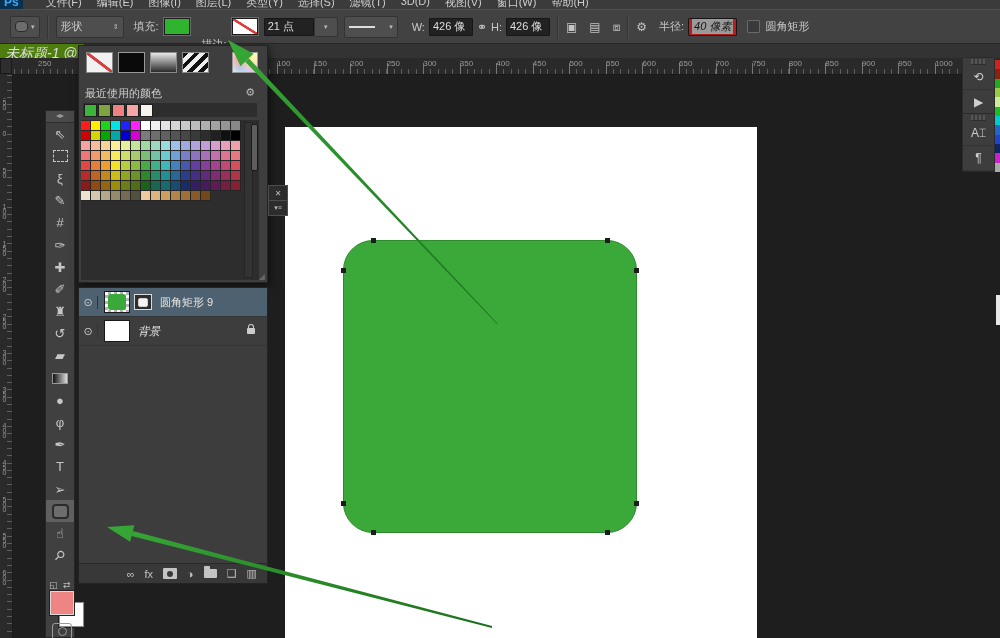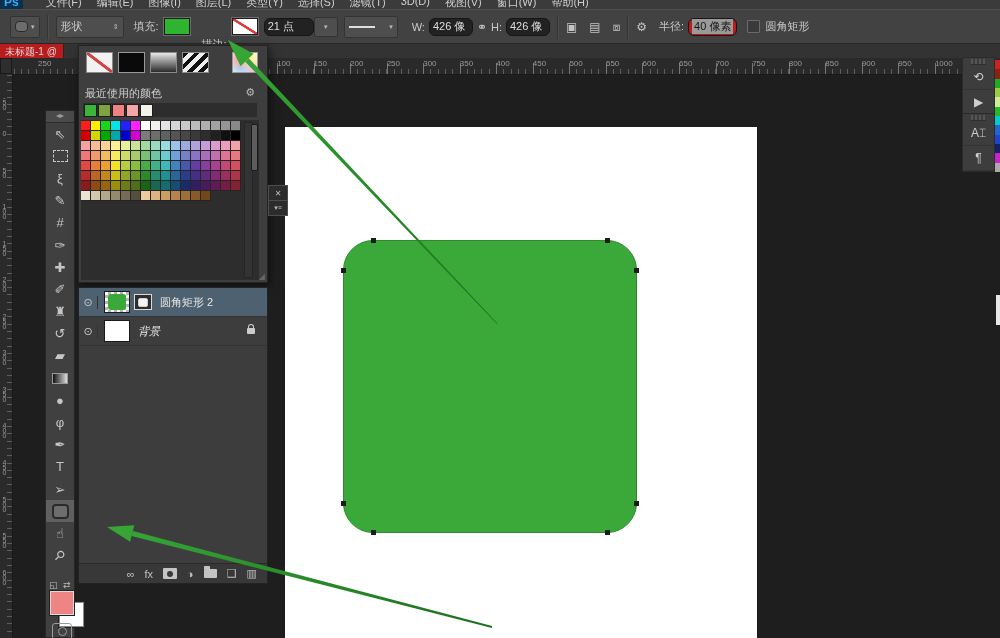--- a/index.html
+++ b/index.html
@@ -14,32 +14,32 @@
   .ps-logo{display:inline-block;background:#08314f;color:#3fa9f5;font-weight:bold;
            padding:0 4px 3px 4px;margin-right:8px;font-size:12px;}
   .menu-item{color:#cfcfcf;}
   
   #options-bar{left:0;top:9px;width:1000px;height:35px;background:#424242;
                border-top:1px solid #4f4f4f;border-bottom:1px solid #272727;
                display:flex;align-items:center;font-size:11px;box-sizing:border-box;}
   .ob-sep{width:1px;height:24px;background:#343434;margin:0 7px;border-right:1px solid #4d4d4d;}
   .ob-btn{background:#4e4e4e;border:1px solid #333;border-radius:2px;height:20px;
           display:flex;align-items:center;padding:0 4px;gap:3px;color:#ccc;}
-  .ob-field{background:#222;border:1px solid #161616;border-radius:6px;height:16px;
+  .ob-field{background:#222;border:1px solid #161616;border-radius:1px;height:16px;
             display:flex;align-items:center;padding:0 3px;color:#ddd;}
   .dd-arrow{font-size:7px;color:#bbb;}
   .swatch-box{width:24px;height:15px;border:1px solid #1c1c1c;outline:1px solid #6b6b6b;}
   .stroke-none{background:linear-gradient(to top right,#fff 44%,#e23b3b 46%,#e23b3b 54%,#fff 56%);}
   .icon-glyph{color:#c4c4c4;font-size:12px;}
   .radius-sel{background:#9a9a9a;color:#161616;padding:0 2px;}
   .checkbox{width:11px;height:11px;background:#3a3a3a;border:1px solid #6a6a6a;border-radius:1px;}
   
   #tab-bar{left:0;top:44px;width:1000px;height:14px;background:#333;}
-  #doc-tab{left:0;top:44px;height:14px;background:#b91c1c;border-right:1px solid #272727;
-           font-size:10px;color:#ddd;padding:1px 6px 0 5px;}
+  #doc-tab{left:0;top:44px;height:14px;background:#4d7c0f;border-right:1px solid #272727;
+           font-size:14px;color:#ddd;padding:1px 6px 0 5px;font-style:italic;}
   #ruler-h{left:0;top:58px;width:1000px;height:16px;background:#2a2a2a;border-bottom:1px solid #191919;}
   #ruler-h .ticks{position:absolute;left:0;bottom:0;width:100%;height:5px;
      background:repeating-linear-gradient(90deg,transparent 0 6.31px,#5d5d5d 6.31px 7.31px);}
   #ruler-h .ticks-major{position:absolute;left:277px;bottom:0;width:723px;height:11px;
      background:repeating-linear-gradient(90deg,#777 0 1px,transparent 1px 36.55px);}
   .hlab{position:absolute;top:1px;font-size:8px;color:#9a9a9a;}
   #ruler-v{left:0;top:74px;width:12px;height:564px;background:#2a2a2a;border-right:1px solid #191919;}
   #ruler-v .ticks{position:absolute;top:0;right:0;width:5px;height:100%;
      background:repeating-linear-gradient(0deg,transparent 0 6.31px,#5d5d5d 6.31px 7.31px);}
   .vlab{position:absolute;left:1px;font-size:7px;color:#9a9a9a;writing-mode:vertical-rl;
@@ -205,21 +205,21 @@
   <div class="ob-field" style="width:36px;margin-left:4px;">
     <span>426 像</span>
   </div>
   <div class="ob-sep"></div>
   <span class="icon-glyph">▣</span>
   <span class="icon-glyph" style="margin-left:12px;">▤</span>
   <span class="icon-glyph" style="margin-left:12px;">⧈</span>
   <div class="ob-sep"></div>
   <span class="icon-glyph">⚙</span>
   <span style="margin-left:12px;">半径:</span>
-  <div class="ob-field" style="margin-left:4px;background:#b91c1c;">
+  <div class="ob-field" style="margin-left:4px;background:#b91c1c;font-style:italic;">
     <span class="radius-sel">40 像素</span>
   </div>
   <span class="checkbox" style="margin-left:10px;"></span>
   <span style="margin-left:5px;">圆角矩形</span>
 </div>
 
 <div class="abs" id="tab-bar"></div>
 <div class="abs" id="doc-tab">
   <span>未标题-1 @</span>
 </div>
@@ -457,21 +457,21 @@
   <div id="popup-menu">▾≡</div>
 </div>
 
 <div class="abs" id="layers-panel">
   <div class="layer-row sel">
     <span class="eye">⊙</span>
     <span class="thumb">
         <span class="shp" id="thumb-shape" style="background: rgb(58, 169, 58);"></span>
       </span>
     <span class="vmask"></span>
-    <span class="layer-name">圆角矩形 2</span>
+    <span class="layer-name">圆角矩形 9</span>
   </div>
   <div class="layer-row">
     <span class="eye">⊙</span>
     <span class="thumb bgthumb"></span>
     <span class="layer-name it">背景</span>
     <span class="lock"></span>
   </div>
   <div id="layers-footer">
       <span class="fic">∞</span>
       <span class="fic fx">fx</span>

